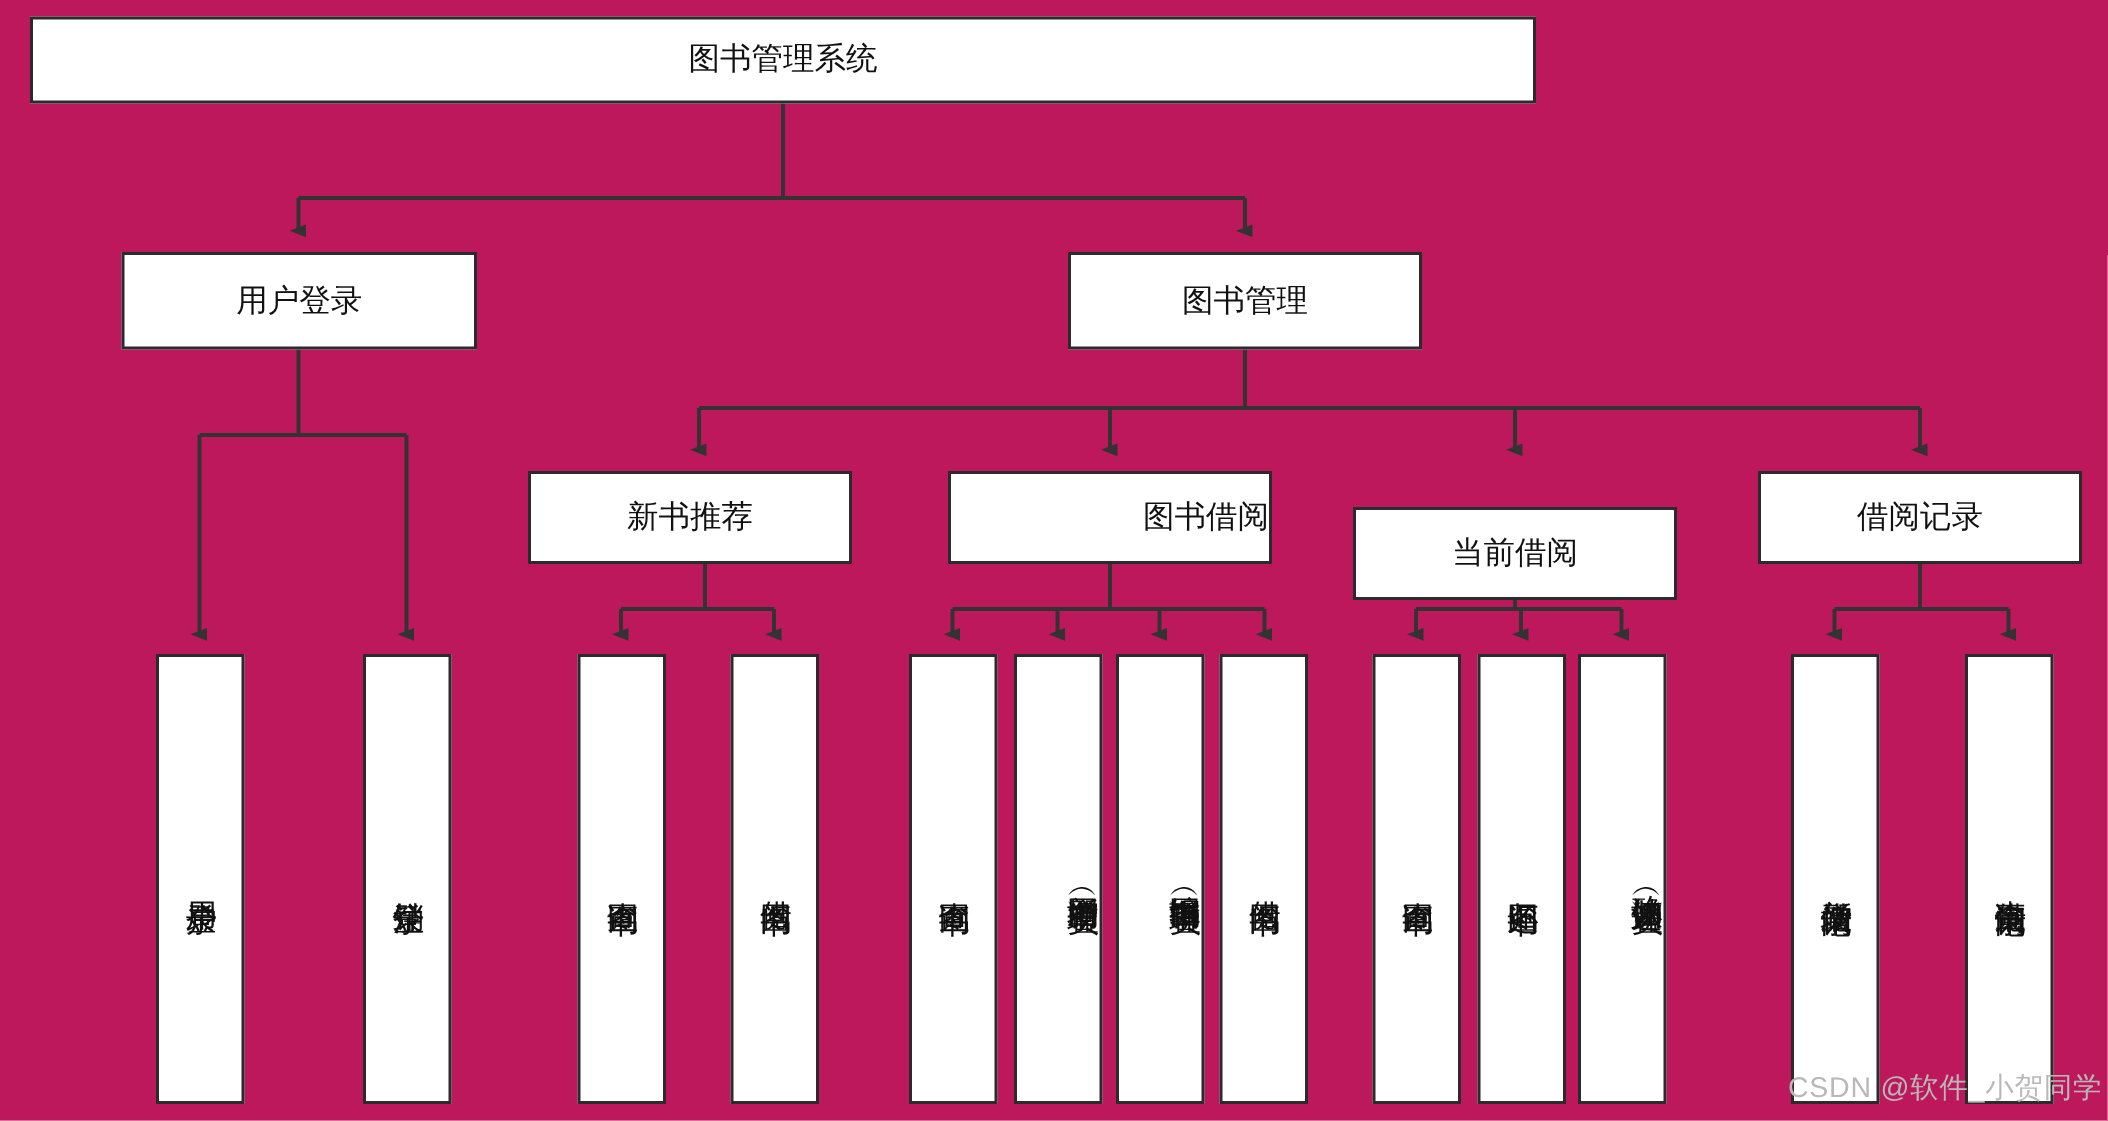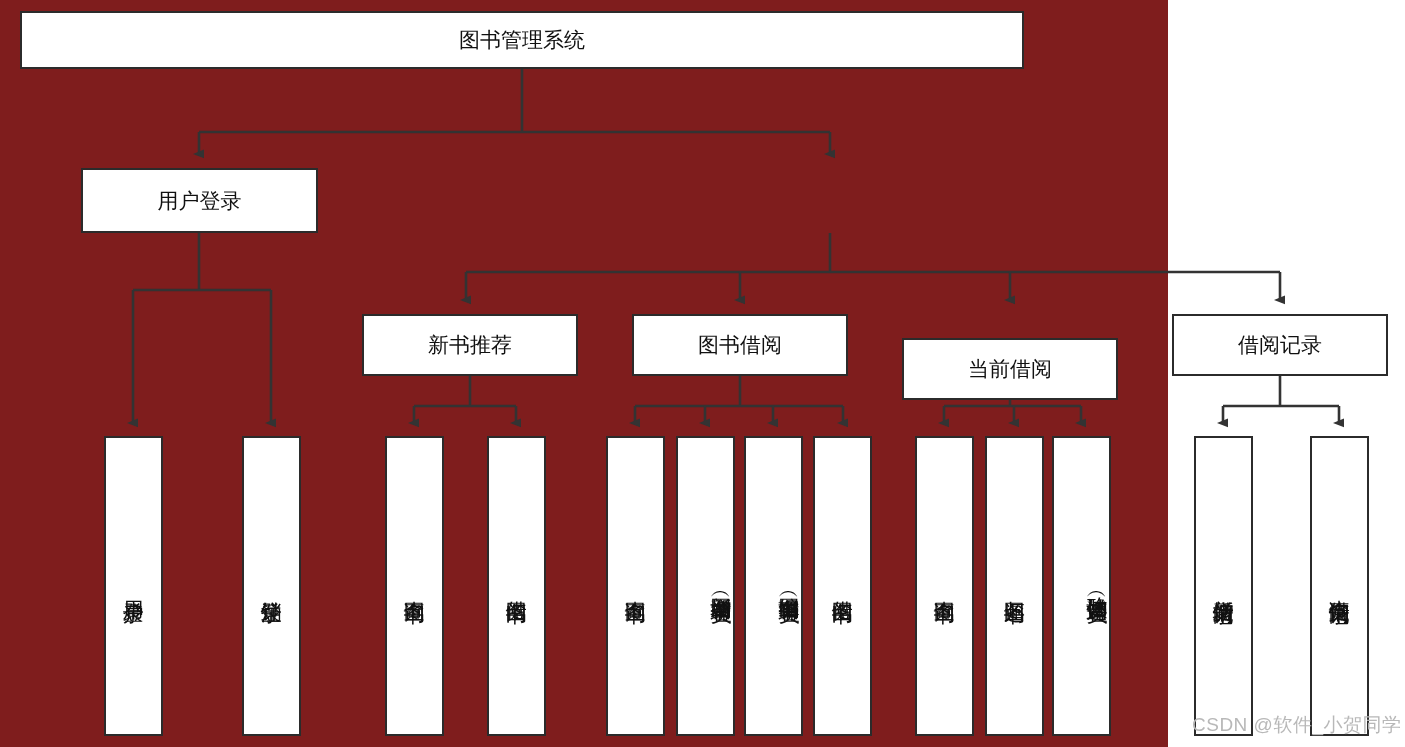--- a/index.html
+++ b/index.html
@@ -8,23 +8,23 @@
     background: #ffffff;
   }
   body {
     width: 1405px;
     height: 747px;
     font-family: "Liberation Sans", "DejaVu Sans", sans-serif;
     overflow: hidden;
   }
   #diagram-root {
     position: relative;
-    width: 1168px;
+    width: 1405px;
     height: 747px;
-    background: #7f1d1d;
+    background: #be185d;
   }
   svg#edges {
     position: absolute;
     left: 0;
     top: 0;
     width: 1405px;
     height: 747px;
   }
   .node {
     position: absolute;
@@ -123,25 +123,28 @@
     </g>
   </svg>
 
   <div class="node horizontal" style="left:20px; top:11px; width:1004px; height:58px;">
     <span>图书管理系统</span>
   </div>
 
   <div class="node horizontal" style="left:81px; top:168px; width:237px; height:65px;">
     <span>用户登录</span>
   </div>
+  <div class="node horizontal" style="left:712px; top:168px; width:236px; height:65px;">
+    <span>图书管理</span>
+  </div>
 
-  <div class="node horizontal" style="left:362px; top:314px; width:216px; height:62px;justify-content:center;">
+  <div class="node horizontal" style="left:352px; top:314px; width:216px; height:62px;justify-content:center;">
     <span>新书推荐</span>
   </div>
-  <div class="node horizontal" style="left:632px; top:314px; width:216px; height:62px;">
+  <div class="node horizontal" style="left:632px; top:314px; width:216px; height:62px;justify-content:flex-end;">
     <span>图书借阅</span>
   </div>
   <div class="node horizontal" style="left:902px; top:314px; width:216px; height:62px;margin-top:24px;">
     <span>当前借阅</span>
   </div>
   <div class="node horizontal" style="left:1172px; top:314px; width:216px; height:62px;">
     <span>借阅记录</span>
   </div>
 
   <div class="node vertical" style="left:104px; top:436px; width:59px; height:300px;">

